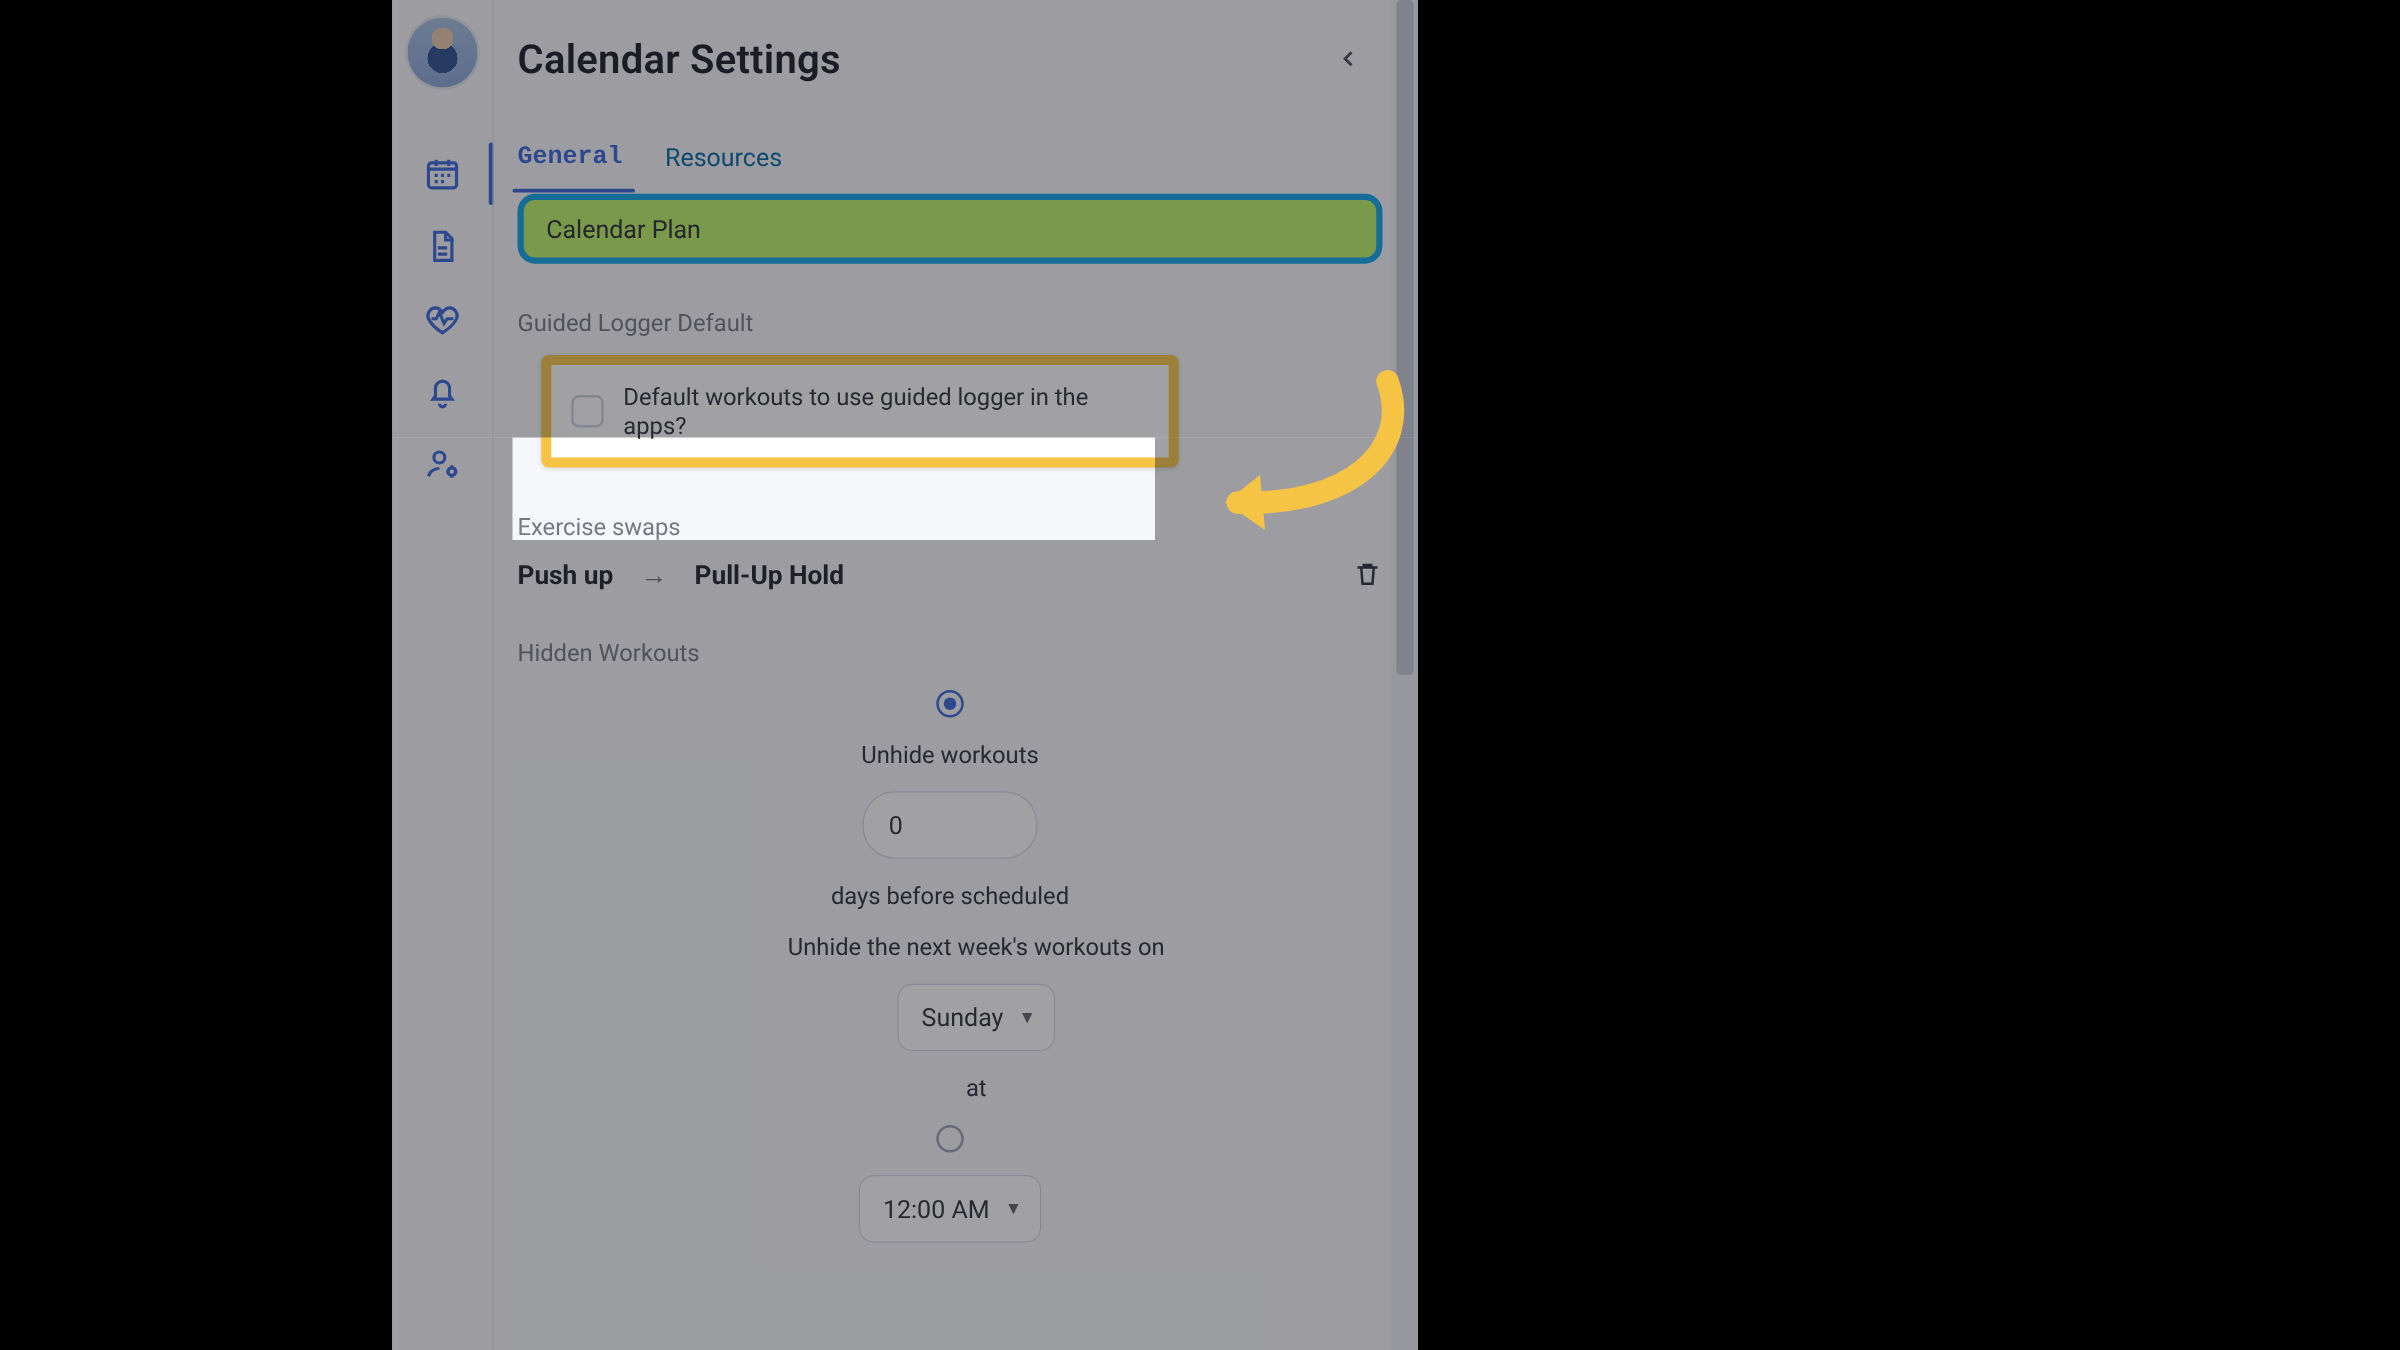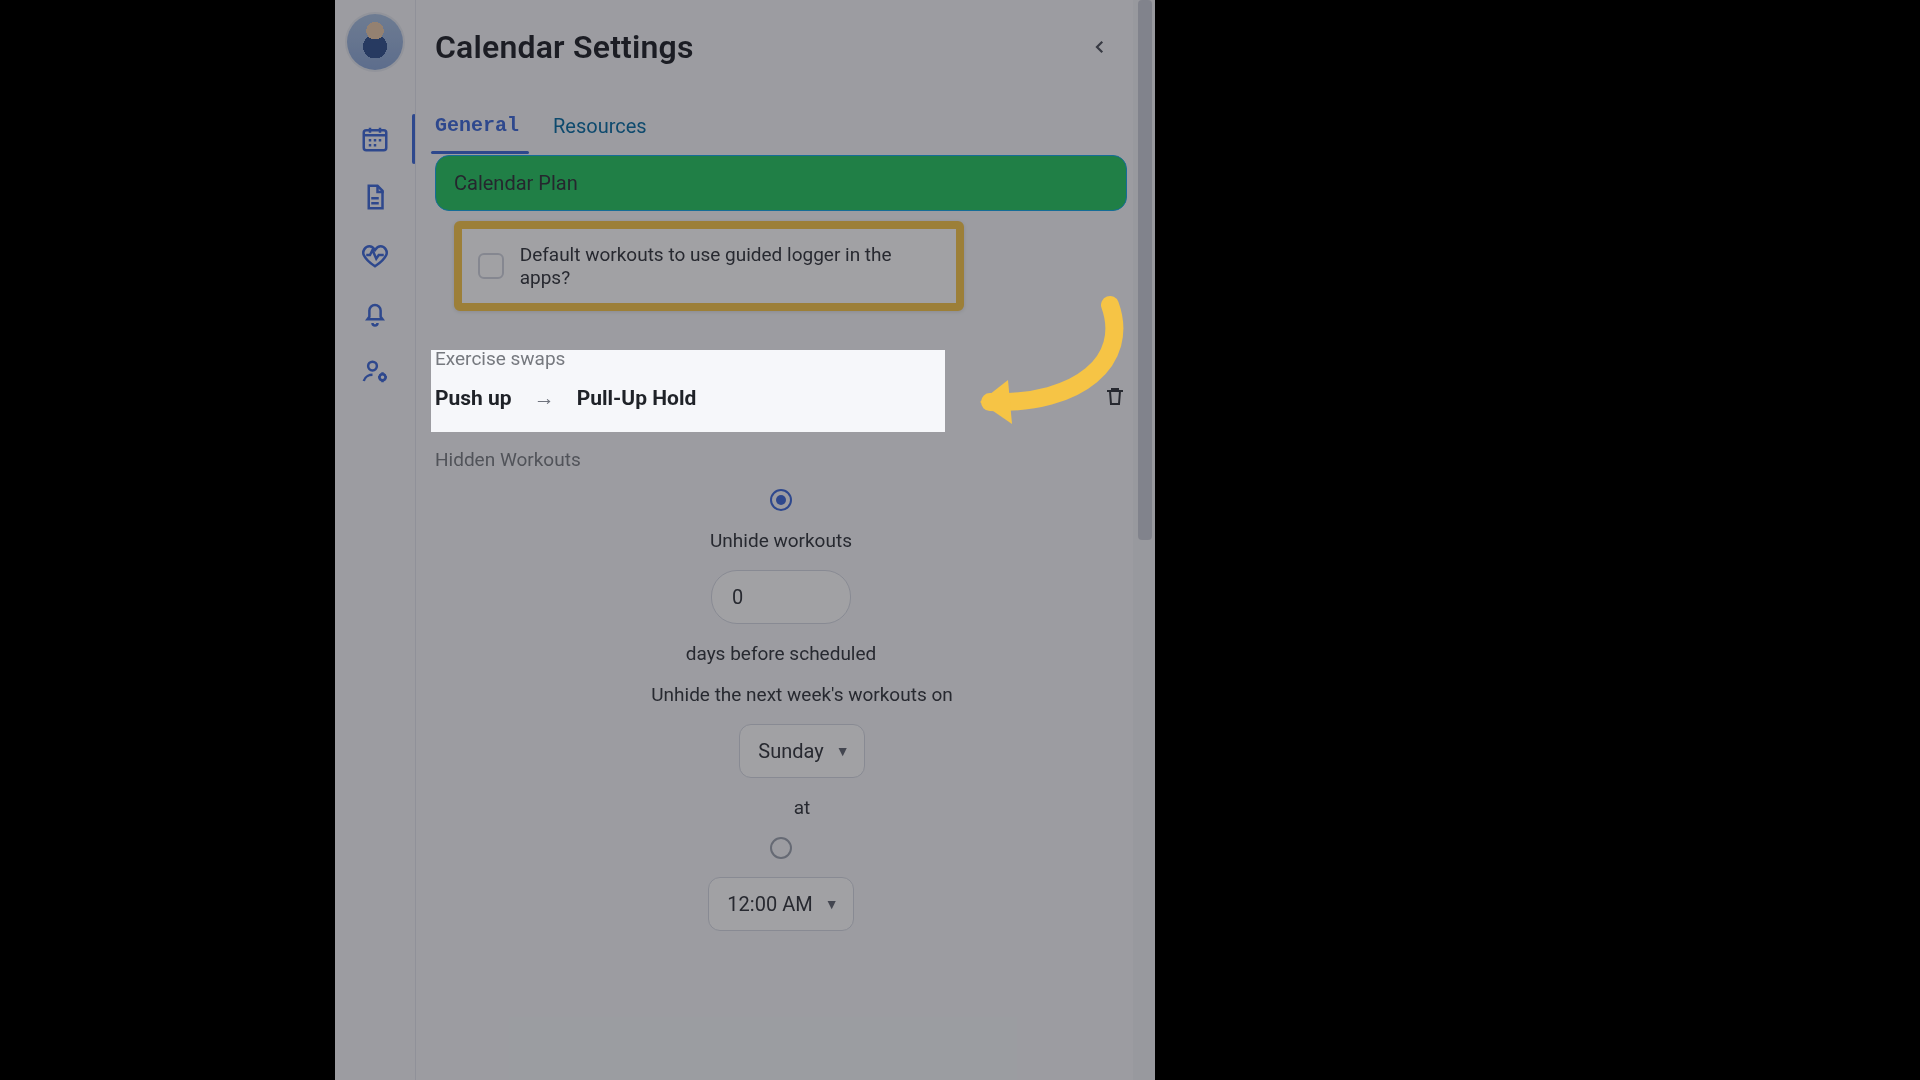--- a/index.html
+++ b/index.html
@@ -1,20 +1,20 @@
 <!DOCTYPE html>
 <html><head>
 <meta charset="utf-8">
 <style>
   * { box-sizing: border-box; margin: 0; padding: 0; font-family: -apple-system, BlinkMacSystemFont, "Segoe UI", Roboto, Helvetica, Arial, sans-serif; }
   html, body { width: 1920px; height: 1080px; background:#000; overflow:hidden; }
 
   
   .stage {
-    position:absolute; left:335px; top:0; width:820px; height:1080px;
+    position:absolute; left:314px; top:0; width:820px; height:1080px;
     background:#f6f7fa;
   }
 
   
   .scroll-track { position:absolute; right:0; top:0; width:22px; height:100%; background:#f0f1f5; }
   .scroll-thumb { position:absolute; right:3px; top:0; width:14px; height:540px; background:#c9ccd6; border-radius:4px; }
   .scroll-up    { position:absolute; right:3px; top:4px;  width:14px; height:10px; color:#7b7f8c; font-size:10px; line-height:10px; text-align:center;}
 
   
   .side { position:absolute; left:0; top:0; width:80px; height:100%; background:#f6f7fa; }
@@ -39,22 +39,22 @@
   .back { width:38px; height:38px; display:flex; align-items:center; justify-content:center; color:#4a4e59; cursor:pointer; }
   .back svg{width:18px;height:18px;stroke:#4a4e59;fill:none;stroke-width:3;}
 
   .tabs { display:flex; gap:34px; padding:28px 0 0 0; border-bottom:1px solid transparent; }
   .tab { font-size:20px; padding:10px 0 16px 0; color:#0369a1; cursor:pointer; }
   .tab.active { color:#3a66d8; font-weight:600; position:relative;font-family:Liberation Mono, monospace; }
   .tab.active::after { content:""; position:absolute; left:-4px; right:-10px; bottom:0; height:3px; background:#3a66d8; border-radius:2px; }
 
   .section-label { font-size:19px; color:#76797f; margin:36px 0 14px 0; }
   .input {
-    width:100%; height:56px; border:1px solid #0ea5e9; border-radius:14px;
-    background:#22c55e; padding:0 18px; font-size:20px; color:#2a2d34;
+    width:100%; height:56px; border:5px solid #0ea5e9; border-radius:14px;
+    background:#bef264; padding:0 18px; font-size:20px; color:#2a2d34;
   }
 
   .guided-box {
     margin-top:10px; width:510px; display:flex; align-items:center; gap:16px;
     background:#fff; border:8px solid #f6c445; border-radius:6px; padding:14px 16px;
     box-shadow:0 1px 4px rgba(0,0,0,.12);
     margin-left:19px;
   }
   .cb { width:26px; height:26px; border:2px solid #cfd3dd; border-radius:6px; background:#fff; }
   .guided-text { font-size:19px; color:#2e3138; }
@@ -146,20 +146,21 @@
       </div>
     </div>
 
     <div class="tabs">
       <div class="tab active">General</div>
       <div class="tab">Resources</div>
     </div>
 
     <input class="input" value="Calendar Plan" style="">
 
+    <div class="section-label">Guided Logger Default</div>
     <div class="guided-box">
       <span class="cb"></span>
       <span class="guided-text">Default workouts to use guided logger in the apps?</span>
     </div>
 
     <div class="section-label">Exercise swaps</div>
     <div class="swap-row">
       <div class="swap-left">
         <span>Push up</span>
         <span class="arrow">→</span>

